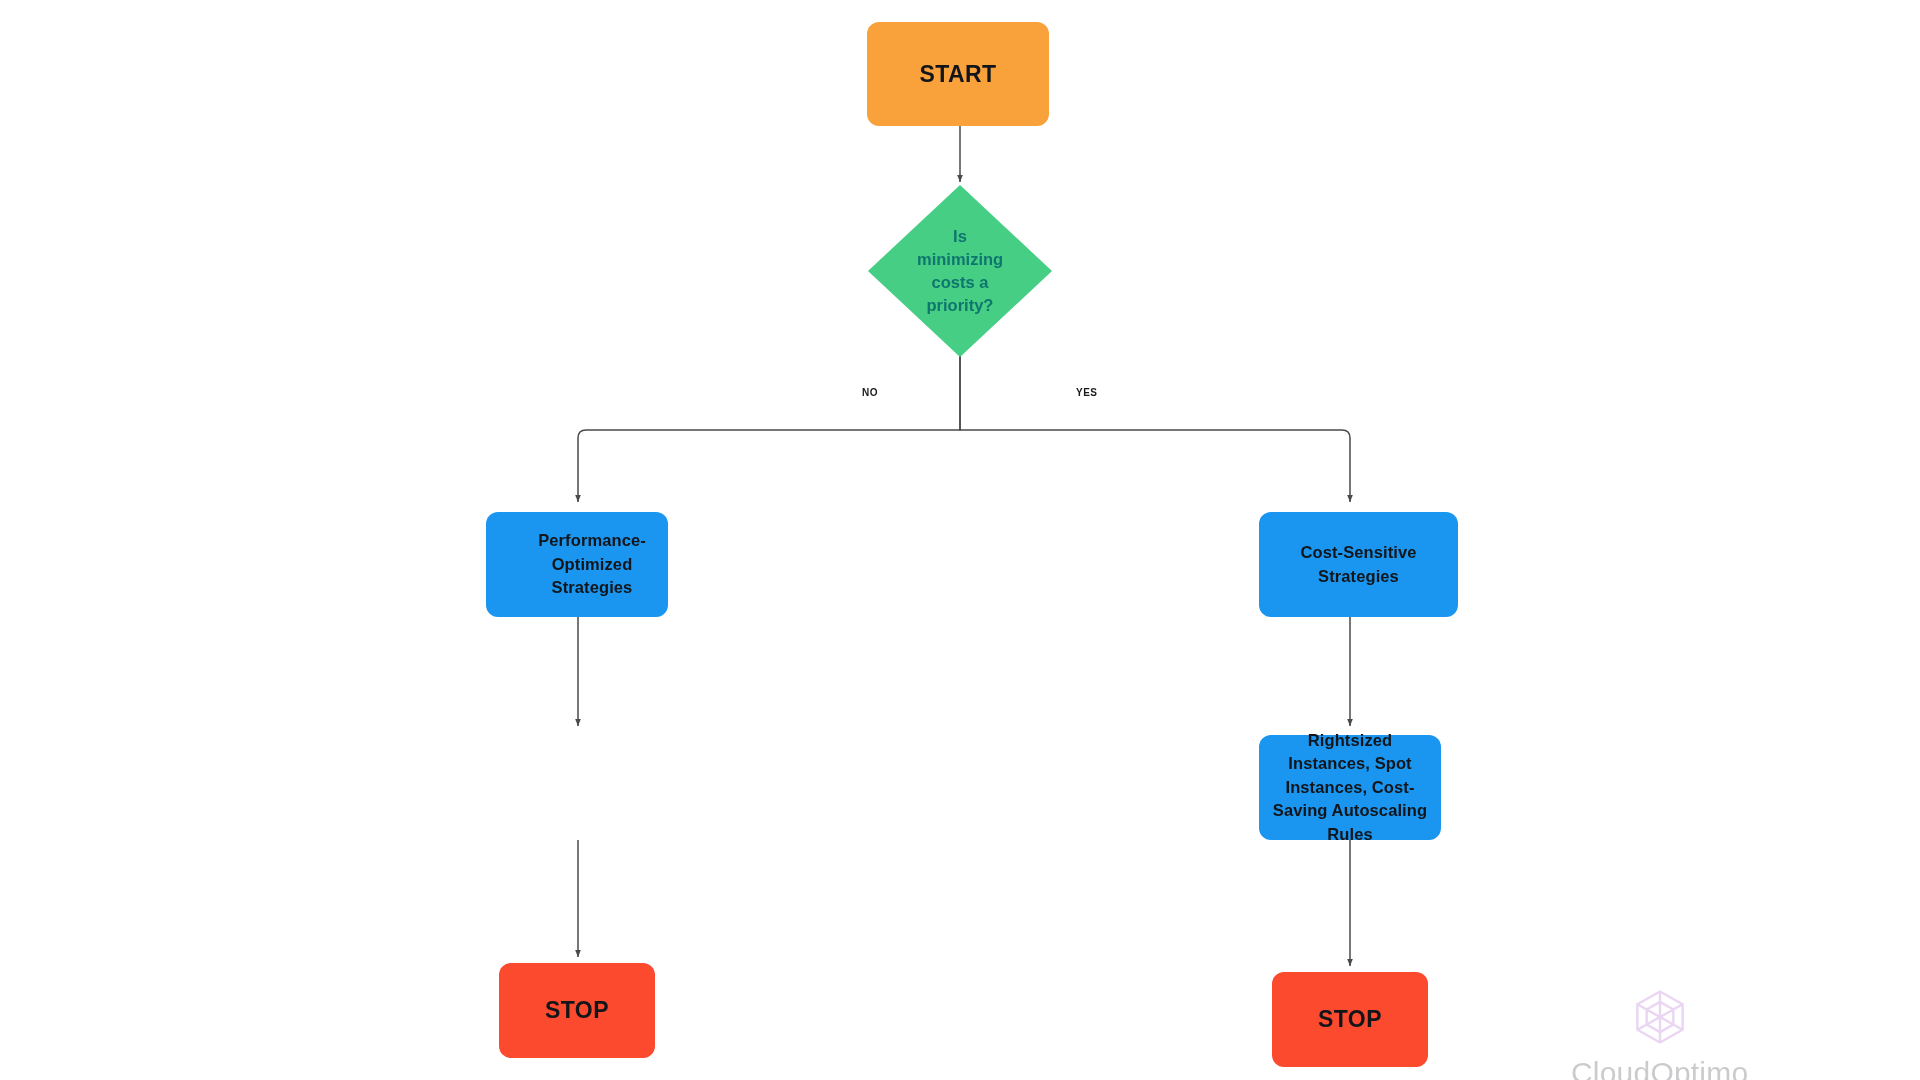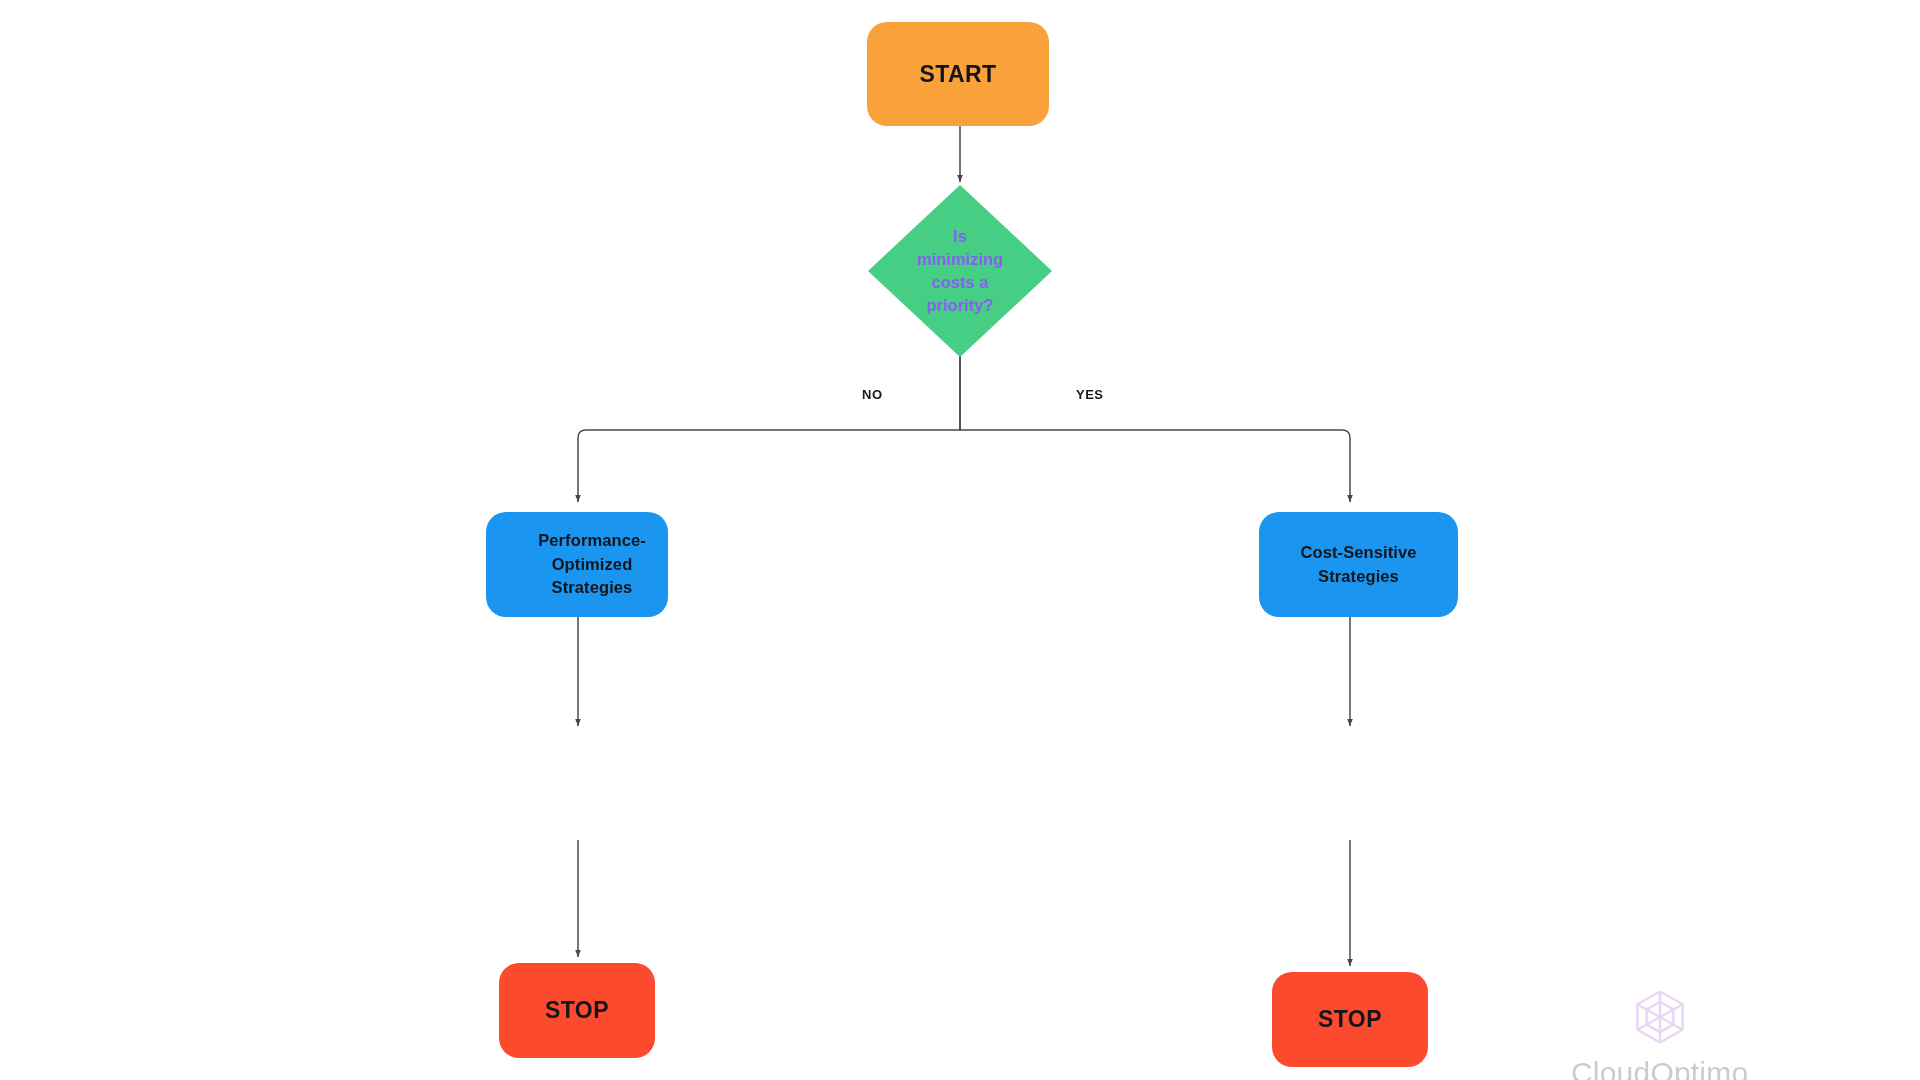--- a/index.html
+++ b/index.html
@@ -35,21 +35,21 @@
 
   
   .node {
     position: absolute;
     z-index: 2;
     box-sizing: border-box;
     display: flex;
     align-items: center;
     justify-content: center;
     text-align: center;
-    border-radius: 20px;
+    border-radius: 12px;
     color: #12151a;
     line-height: 1.42;
     font-weight: 700;
     letter-spacing: 0.1px;
     padding: 4px 10px;
   }
   .node .label { display: block; width: 100%; }
 
   .terminator {
     font-size: 23px;
@@ -74,30 +74,30 @@
     position: absolute;
     inset: 0;
     clip-path: polygon(50% 0%, 100% 50%, 50% 100%, 0% 50%);
   }
   .decision .label {
     position: relative;
     z-index: 1;
     text-align: center;
     font-size: 16.5px;
     font-weight: 700;
-    color: #8b5cf6;
+    color: #0f766e;
     line-height: 1.38;
     width: 86px;
   }
 
   
   .branch-label {
     position: absolute;
     z-index: 3;
-    font-size: 13px;
+    font-size: 10px;
     font-weight: 700;
     color: #17191c;
     letter-spacing: 0.5px;
     white-space: nowrap;
   }
 
   
   #logo {
     position: absolute;
     z-index: 3;
@@ -163,20 +163,23 @@
 
 
   <div class="node terminator" style="left:499px; top:963px; width:156px; height:95px; background:#fc4a2e;">
     <span class="label">STOP</span>
   </div>
 
   <div class="node process" style="left:1259px; top:512px; width:199px; height:105px; background:#1a96f0;">
     <span class="label">Cost-Sensitive Strategies</span>
   </div>
 
+  <div class="node process" style="left:1259px; top:735px; width:182px; height:105px; background:#1a96f0;">
+    <span class="label">Rightsized Instances, Spot Instances, Cost-Saving Autoscaling Rules</span>
+  </div>
 
   <div class="node terminator" style="left:1272px; top:972px; width:156px; height:95px; background:#fc4a2e;">
     <span class="label">STOP</span>
   </div>
 
   <div id="logo" style="left:1571px; top:988px;">
     <svg width="58" height="58" viewBox="0 0 100 100" xmlns="http://www.w3.org/2000/svg">
       <g stroke="#d2a7e6" stroke-width="4.2" fill="none" stroke-linejoin="round">
         <polygon points="50,6 89,28 89,72 50,94 11,72 11,28"></polygon>
         <polygon points="50,24 73,37 73,63 50,76 27,63 27,37"></polygon>

